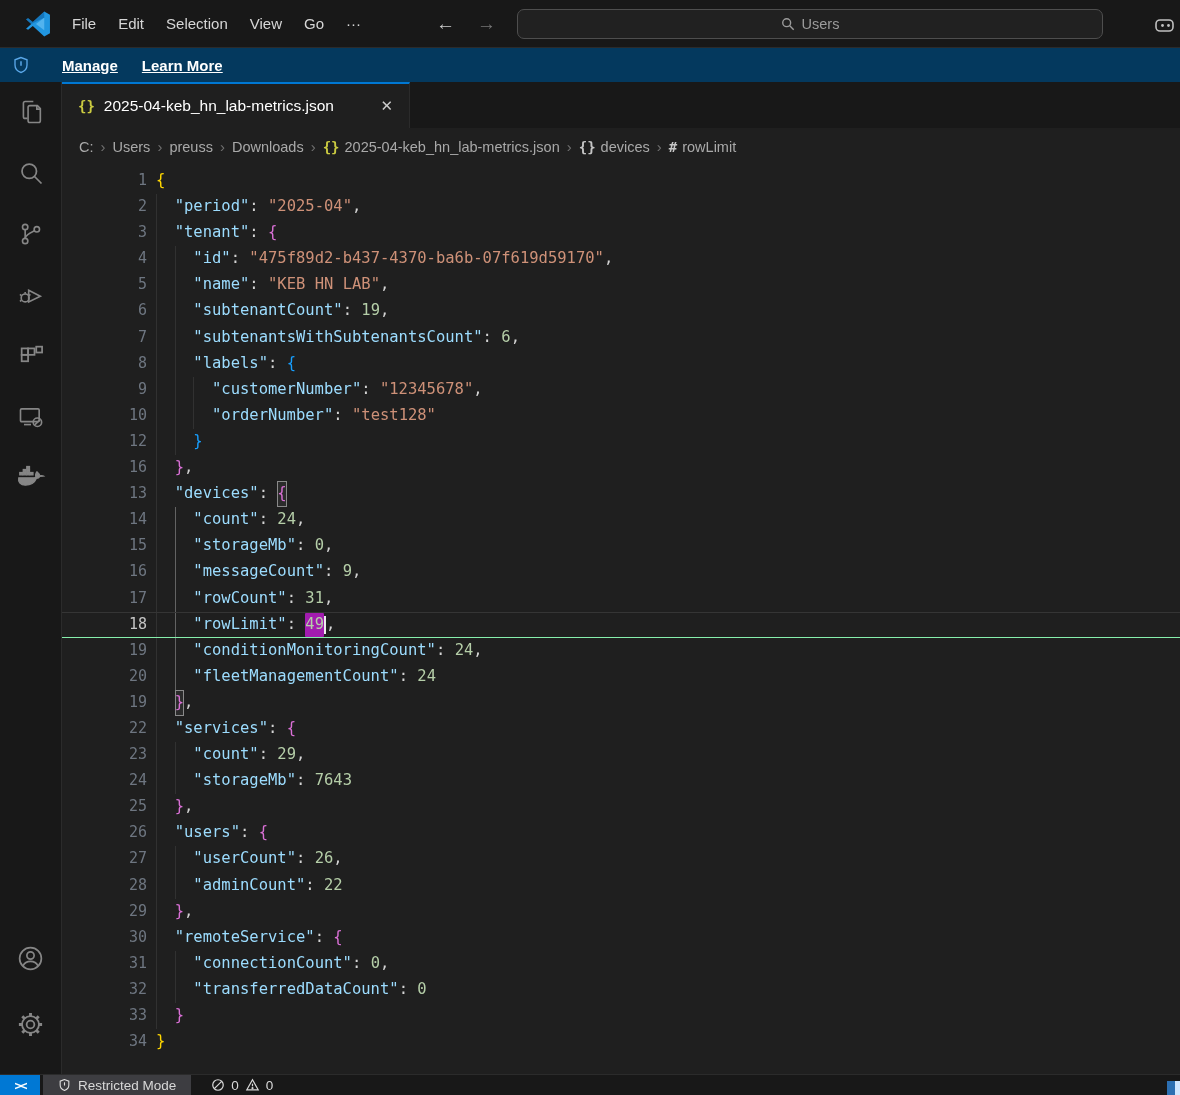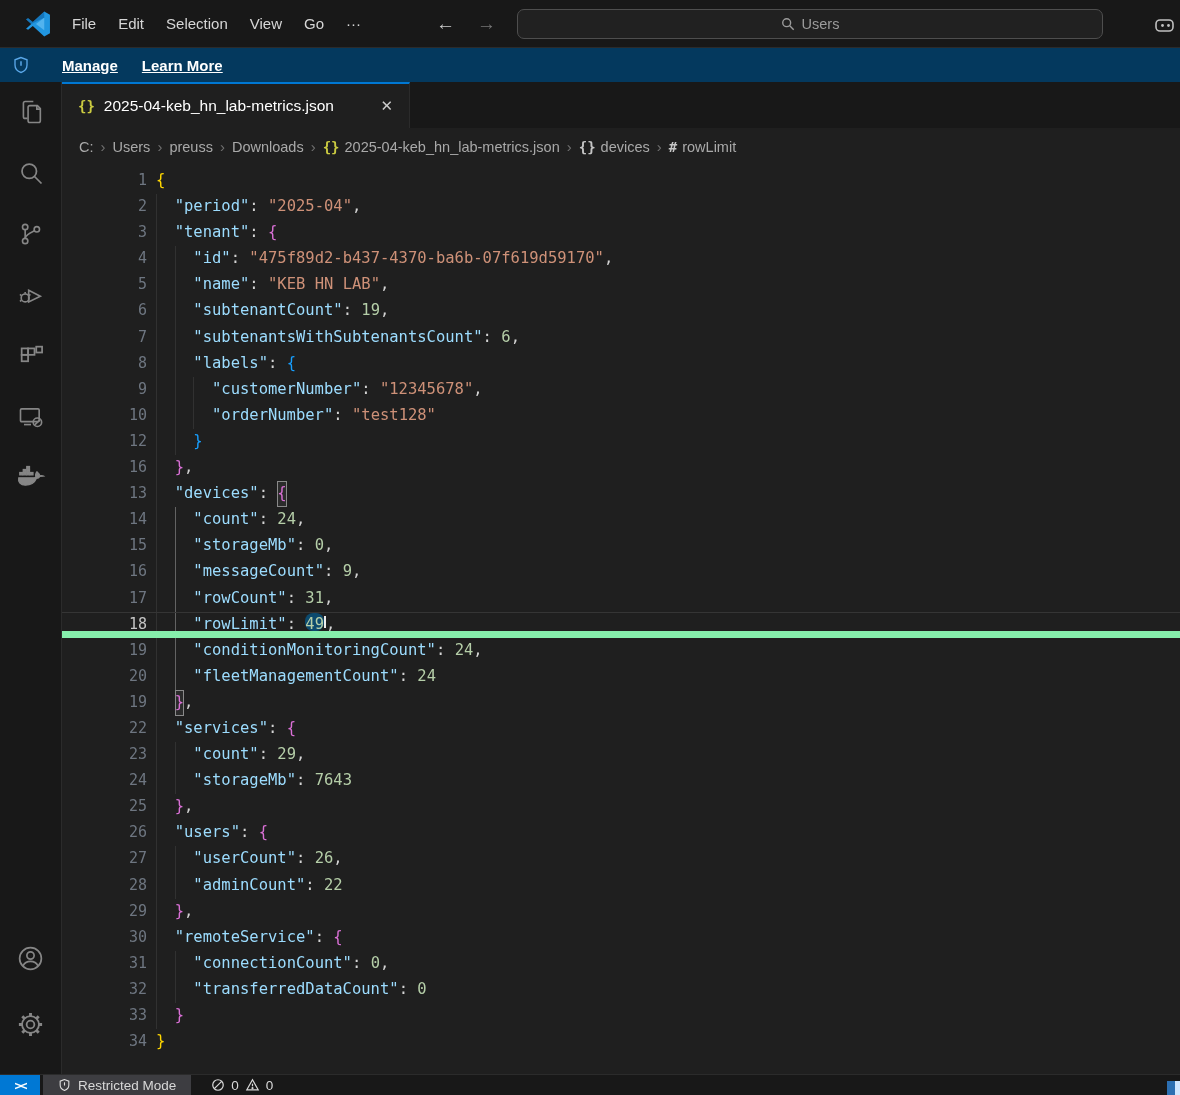--- a/index.html
+++ b/index.html
@@ -72,30 +72,30 @@
   .bc-sep { color:#707070; margin:0 7px; font-size:15px; }
   .bc-icon-json { color:#cbcb41; }
   .bc-icon-obj, .bc-icon-num { color:#c5c5c5; }
 
   
   .editor {
     flex:1; padding-top:3px; overflow:hidden; background:#1f1f1f;
     font-family:"DejaVu Sans Mono","Liberation Mono", monospace; font-size:15.5px;
   }
   .line { display:flex; height:26.1px; line-height:25px; }
-  .line.current { border-top:1px solid #353535; border-bottom:7px solid #86efac; line-height:23px; }
+  .line.current { border-top:1px solid #353535; border-bottom:1px solid #86efac; line-height:23px; }
   .gutter { width:85px; flex:none; text-align:right; color:#6e7681; font-size:15px; }
   .line.current .gutter { color:#c6c6c6; }
   .code { margin-left:9px; display:flex; white-space:pre; align-items:stretch; }
   .ind { width:2ch; flex:none; border-left:1px solid #313131; }
   .ind.ag { border-left-color:#636363; }
   .k { color:#9cdcfe; } .s { color:#ce9178; } .n { color:#b5cea8; }
   .p { color:#d4d4d4; } .b1 { color:#ffd700; } .b2 { color:#da70d6; } .b3 { color:#179fff; }
   .box { box-shadow: inset 0 0 0 1px #8a8a8a; background:#2b2b2b; }
-  .sel { background:#0c4a6e; border-radius:8px; }
+  .sel { background:#a21caf; border-radius:1px; }
   .cursor { width:2px; background:#ececec; margin:3px 0; flex:none; }
 
   
   .statusbar {
     height:21px; background:#181818; border-top:1px solid #2b2b2b;
     display:flex; align-items:stretch; font-size:13.5px; color:#d8d8d8; position:relative;
   }
   .sb-remote {
     width:40px; background:#0078d4; color:#ffffff; display:flex; align-items:center; justify-content:center;
     font-family:"DejaVu Sans Mono", monospace; font-weight:bold; font-size:12.5px; letter-spacing:-2px;

